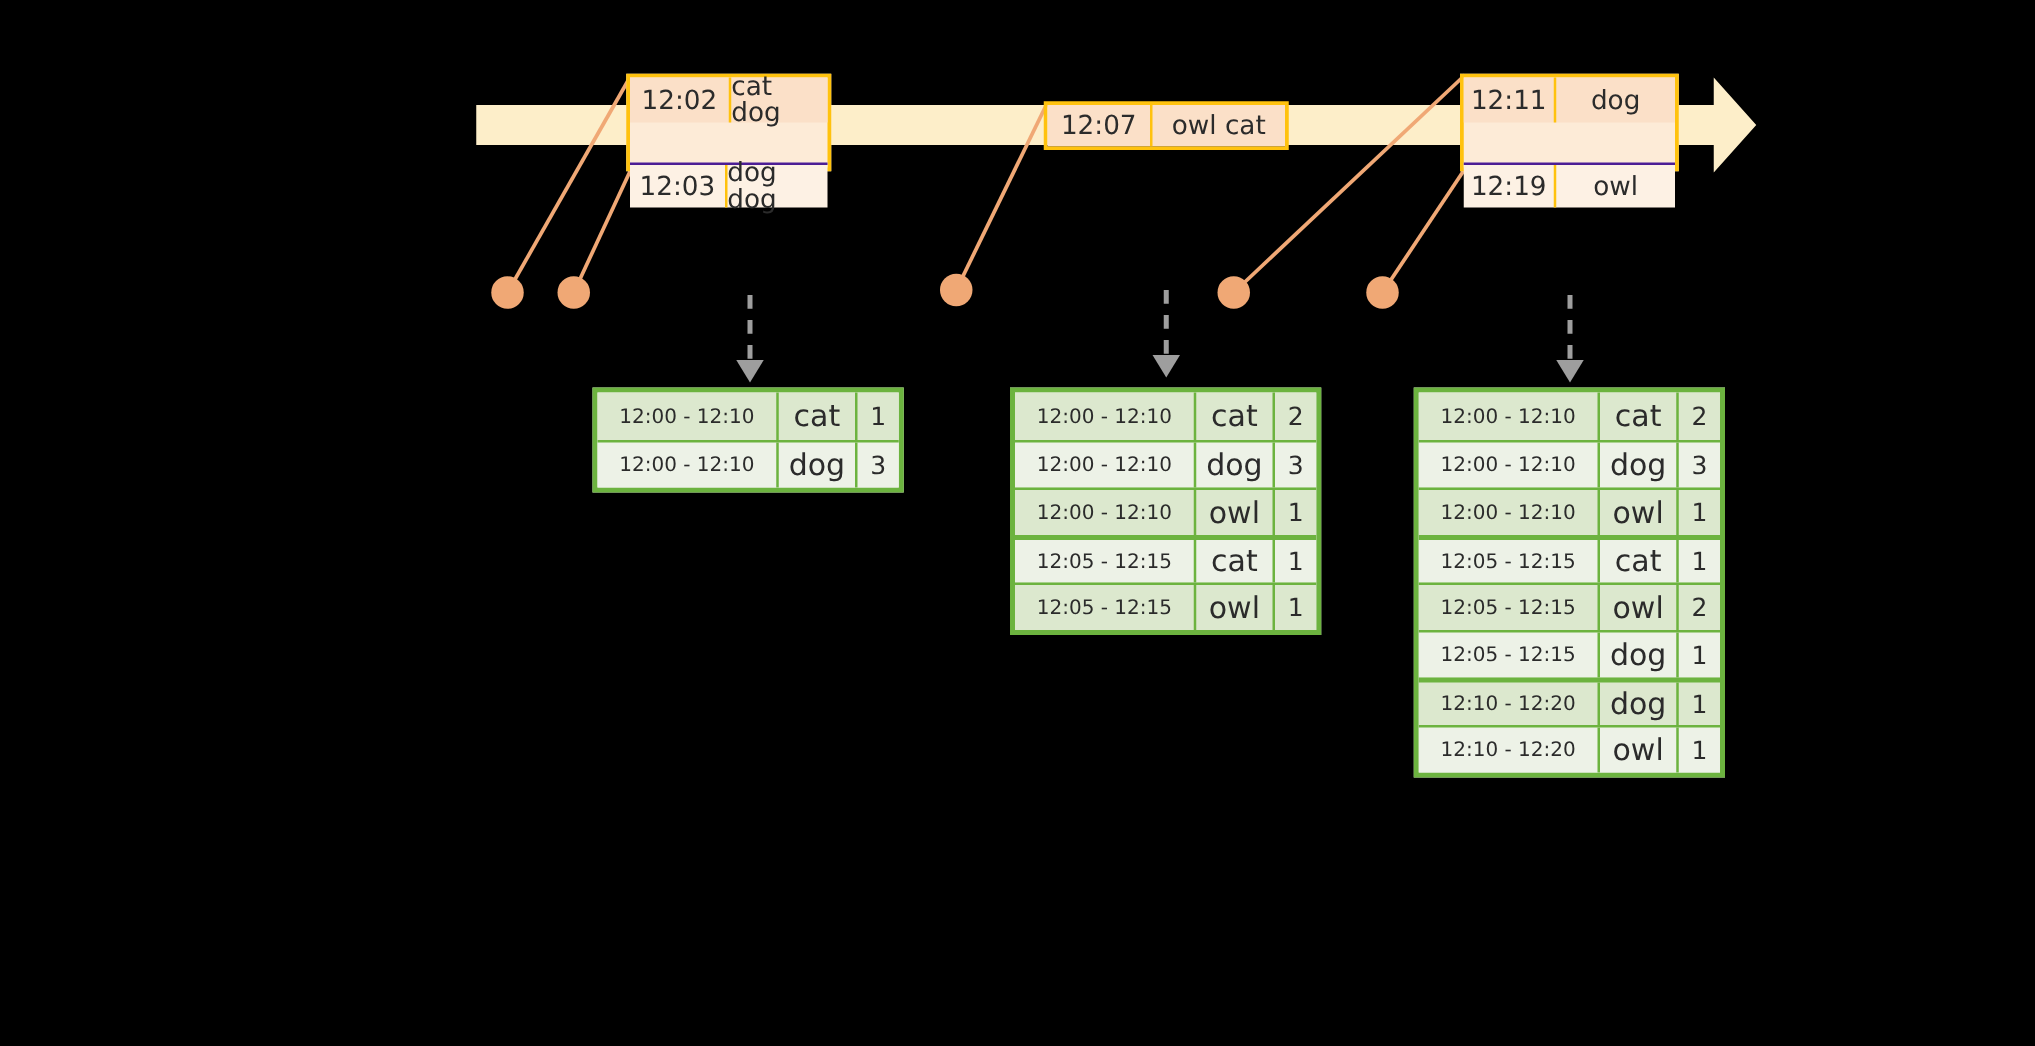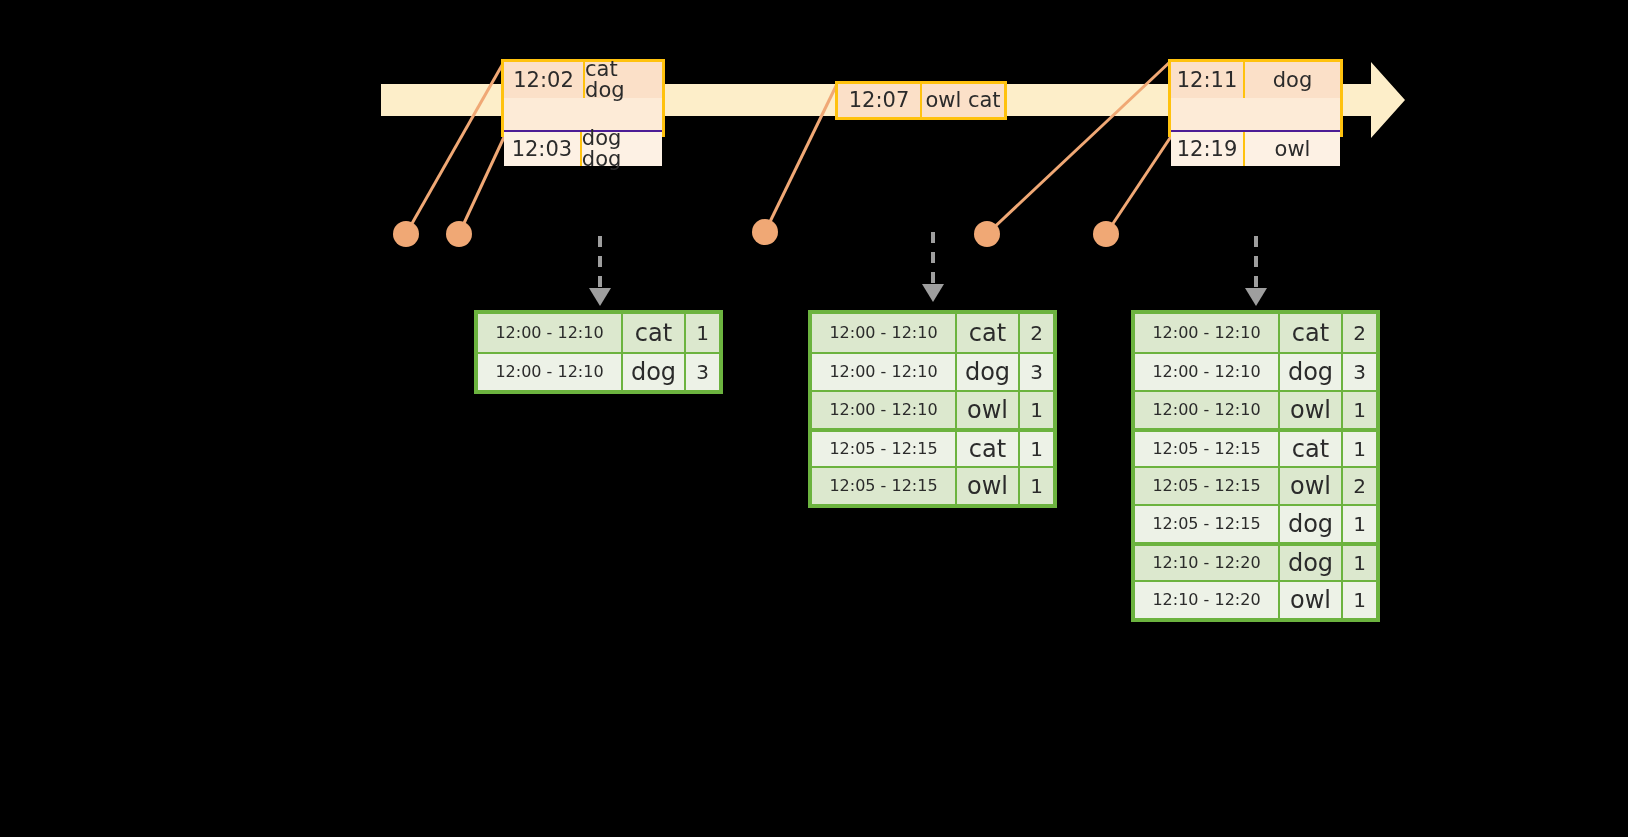--- a/index.html
+++ b/index.html
@@ -68,21 +68,21 @@
     box-sizing: border-box;
     flex: 1 1 auto;
   }
 
   
   #event-box-1 { left: 501px; top: 59px; width: 164px; height: 78px; }
   #event-box-1 .event-row { height: 36px; }
   #event-box-1 .ev-time  { width: 83px; }
 
   
-  #event-box-2 { left: 835px; top: 81px; width: 172px; height: 39px; }
+  #event-box-2 { left: 835px; top: 81px; width: 196px; height: 39px; }
   #event-box-2 .event-row { height: 33px; }
   #event-box-2 .ev-time  { width: 84px; }
 
   
   #event-box-3 { left: 1168px; top: 59px; width: 175px; height: 78px; }
   #event-box-3 .event-row { height: 36px; }
   #event-box-3 .ev-time  { width: 74px; }
 
   
   .result-table {

